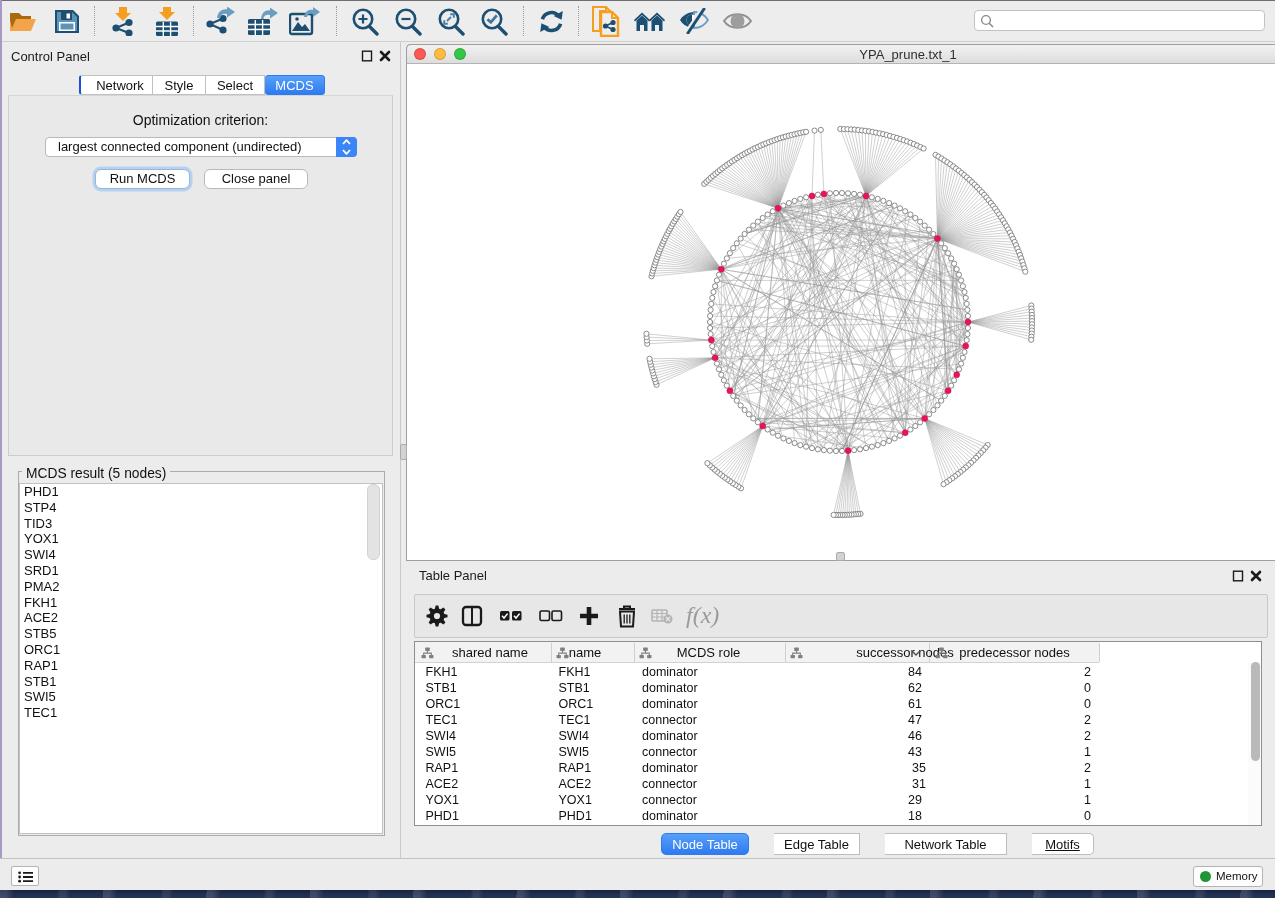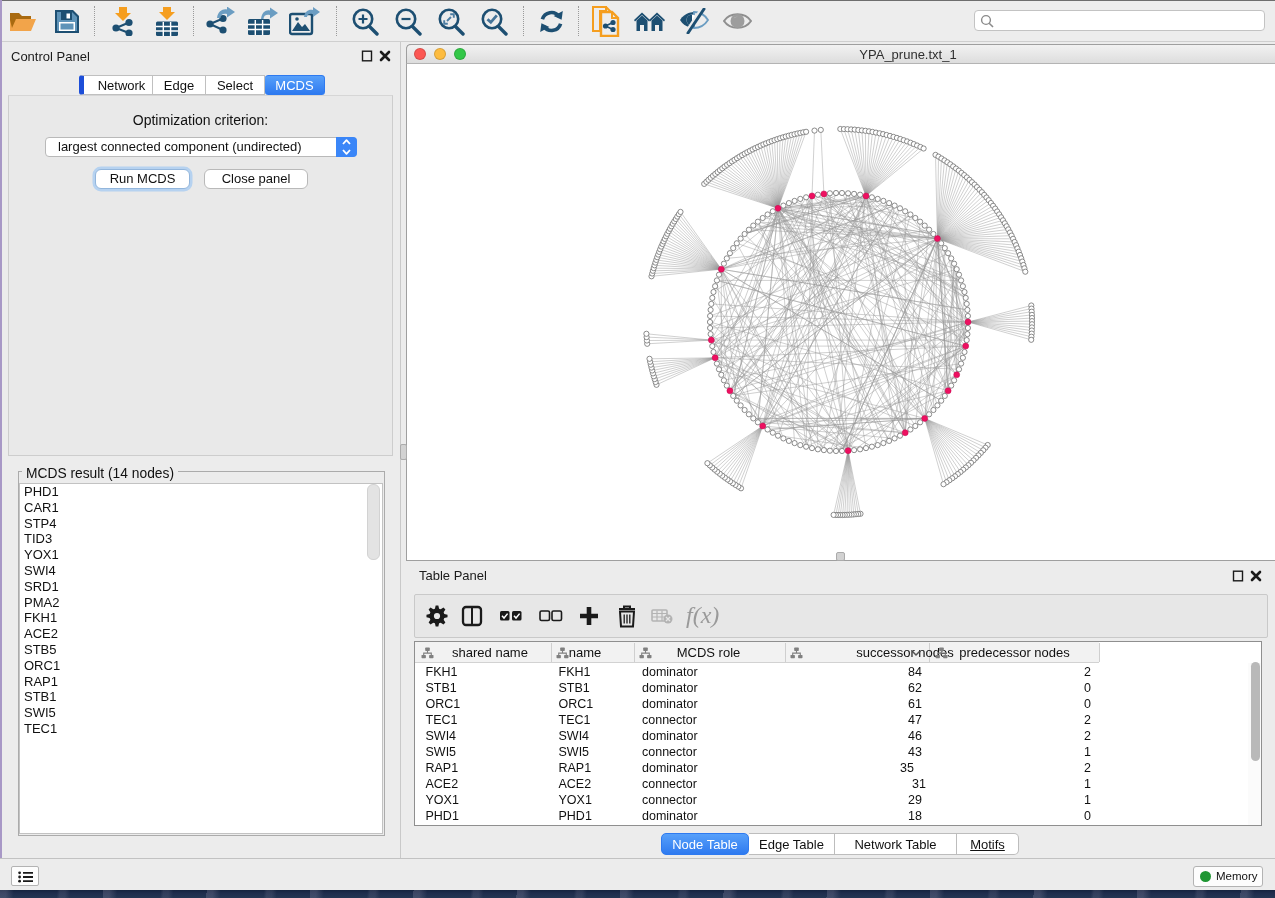--- a/index.html
+++ b/index.html
@@ -3,21 +3,21 @@
 * { margin:0; padding:0; box-sizing:border-box; }
 html,body { width:1275px; height:898px; overflow:hidden; }
 body { font-family:"Liberation Sans", sans-serif; background:#ececec; position:relative; }
 .abs { position:absolute; }
 #toolbar { left:0; top:0; width:1275px; height:42px; background:#ededed; border-top:1px solid #6e6e6e; border-bottom:1px solid #cfcfcf; }
 .vsep { position:absolute; top:6px; height:30px; width:0; border-left:1px dotted #9a9a9a; }
 #searchbox { position:absolute; left:974px; top:10px; width:291px; height:21px; background:#fff; border:1px solid #c3c3c3; border-radius:4px; }
 #ctl-title { left:11px; top:49px; font-size:13px; color:#1b1b1b; }
 #tabs { left:79px; top:75px; height:20px; display:flex; }
 .tab { height:20px; border:1px solid #c0c0c0; border-left:none; background:#fff; font-size:13px; color:#111; display:flex; align-items:center; justify-content:center; }
-.tab.first { border-left:5px solid #1d4ed8; border-radius:3px 0 0 3px;padding-left:7px; }
+.tab.first { border-left:2px solid #1d4ed8; border-radius:3px 0 0 3px;padding-left:7px; }
 .tab.sel { background:linear-gradient(#57a0fa,#2e7af0); color:#fff; border-color:#2e7af0; border-radius:3.5px; }
 #tabpanel { left:8px; top:95px; width:385px; height:361px; background:#e9e9e9; border:1px solid #cdcdcd; border-top:1px solid #d6d6d6; }
 #optlabel { left:8px; top:112px; width:385px; text-align:center; font-size:14px; color:#111; }
 #dd { left:45px; top:137px; width:312px; height:20px; background:#fff; border:1px solid #b9b9b9; border-radius:4px; font-size:13px; color:#111; line-height:18px; padding-left:12px; }
 .btn { top:169px; height:20px; background:#fff; border:1px solid #b9b9b9; border-radius:6px; font-size:13px; color:#111; text-align:center; line-height:18px; }
 #runbtn { left:95px; width:95px; box-shadow:0 0 0 2.5px #b6d2f0; border-color:#93b6dc; }
 #closebtn { left:204px; width:104px; }
 #fieldset { left:18px; top:471px; width:367px; height:365px; border:1px solid #ababab; }
 #legend { left:22px; top:466px; background:#ececec; padding:0 4px; font-size:13.8px; color:#111; }
 #mlist { left:19px; top:483px; width:364px; height:351px; background:#fff; border:1px solid #c2c2c2; overflow:hidden; }
@@ -32,21 +32,21 @@
 #tp-toolbar { left:414px; top:594px; width:854px; height:44px; background:#e7e7e7; border:1px solid #c9c9c9; border-radius:2px; }
 #tbl { left:414px; top:641px; width:848px; height:185px; background:#fff; border:1px solid #8f8f8f; }
 #thead { left:415px; top:642px; width:684px; height:21px; background:#f2f2f2; border-bottom:1px solid #d2d2d2; }
 .hsep { position:absolute; top:643px; height:19px; width:0; border-left:1px solid #cfcfcf; }
 .hlab { position:absolute; top:642px; height:21px; line-height:21px; font-size:13px; color:#111; text-align:center; }
 .trow { position:absolute; left:414px; width:848px; height:16px; font-size:12.5px; color:#111; }
 .c1 { position:absolute; left:11.5px; } .c2 { position:absolute; left:144.5px; } .c3 { position:absolute; left:228px; }
 .c4 { position:absolute; width:100px; text-align:right; }
 #tscroll { left:1248px; top:663px; width:13px; height:162px; background:#fbfbfb; }
 #tthumb { left:1251px; top:662px; width:9px; height:99px; background:#b9b9b9; border-radius:4.5px; }
-#btabs { left:661px; top:833px; height:22px; display:flex; }
+#btabs { left:661px; top:833px; height:22px; display:flex;gap:25px; }
 .btab { height:22px; border:1px solid #bdbdbd; border-left:none; background:#fff; font-size:13px; color:#111; display:flex; align-items:center; justify-content:center; }
 .btab.first { border-left:1px solid #bdbdbd; border-radius:5px 0 0 5px; }
 .btab.last { border-radius:0 5px 5px 0;text-decoration:underline; }
 .btab.sel { background:linear-gradient(#57a0fa,#2e7af0); color:#fff; border-color:#2e7af0; border-radius:5px; }
 #status { left:0; top:858px; width:1275px; height:32px; background:#ececec; border-top:1px solid #c2c2c2; }
 #listbtn { left:11px; top:866px; width:28px; height:20px; background:#fdfdfd; border:1px solid #b3b3b3; border-radius:2px; }
 #membtn { left:1193px; top:866px; width:70px; height:21px; background:#fdfdfd; border:1px solid #b3b3b3; border-radius:3px; font-size:11.5px; color:#111; line-height:19px; text-align:left; padding-left:22px; }
 #memdot { left:1200px; top:871px; width:11px; height:11px; border-radius:50%; background:#1f9633; }
 #wall { left:0; top:890px; width:1275px; height:8px; background:repeating-linear-gradient(95deg, rgba(170,165,190,0.22) 0 6px, rgba(170,165,190,0) 14px 57px, rgba(160,158,182,0.15) 60px 65px, rgba(160,158,182,0) 70px 103px),linear-gradient(#16243f,#1f2d4d 40%,#243653); }
 #ledge { left:0; top:0; width:2px; height:890px; background:#a898c6; }
@@ -166,37 +166,36 @@
 <div class="abs" id="ledge"></div>
 <div class="abs" style="left:400px;top:42px;width:1px;height:816px;background:#c9c9c9"></div>
 <div class="abs" id="ctl-title">Control Panel</div>
 <svg class="abs" style="left:361px;top:50px" width="30" height="12" viewBox="0 0 30 12">
 <rect x="1.5" y="1.2" width="9" height="9.6" fill="none" stroke="#1a1a1a" stroke-width="1.4"></rect>
 <path d="M20 2 L28 10 M28 2 L20 10" stroke="#1a1a1a" stroke-width="2.6" stroke-linecap="round"></path>
   </svg>
 <div class="abs" id="tabpanel"></div>
 <div class="abs" id="tabs">
     <div class="tab first" style="width:74px">Network</div>
-    <div class="tab" style="width:53px">Edge</div>
+    <div class="tab" style="width:53px">Style</div>
     <div class="tab" style="width:59px">Select</div>
     <div class="tab sel" style="width:60px">MCDS</div>
   </div>
 <div class="abs" id="optlabel">Optimization criterion:</div>
 <div class="abs" id="dd">largest connected component (undirected)
 <svg style="position:absolute;right:-1px;top:-1px" width="21" height="20" viewBox="0 0 21 20">
       <path d="M0 0 H17 A4 4 0 0 1 21 4 V16 A4 4 0 0 1 17 20 H0 Z" fill="#3a86f8"></path>
       <path d="M7 7 L10.5 3.2 L14 7 M7 13 L10.5 16.8 L14 13" fill="none" stroke="#fff" stroke-width="1.8" stroke-linejoin="round"></path>
     </svg></div>
 <div class="abs btn" id="runbtn">Run MCDS</div>
 <div class="abs btn" id="closebtn">Close panel</div>
 <div class="abs" id="fieldset"></div>
-<div class="abs" id="legend">MCDS result (14 nodes)</div>
+<div class="abs" id="legend">MCDS result (5 nodes)</div>
 <div class="abs" id="mlist">
     <div class="item">PHD1</div>
-    <div class="item">CAR1</div>
     <div class="item">STP4</div>
     <div class="item">TID3</div>
     <div class="item">YOX1</div>
     <div class="item">SWI4</div>
     <div class="item">SRD1</div>
     <div class="item">PMA2</div>
     <div class="item">FKH1</div>
     <div class="item">ACE2</div>
     <div class="item">STB5</div>
     <div class="item">ORC1</div>
@@ -1127,21 +1126,21 @@
     <span class="c1">SWI5</span>
     <span class="c2">SWI5</span>
     <span class="c3">connector</span>
     <span class="c4" style="left:408px">43</span>
     <span class="c4" style="left:577px">1</span>
   </div>
 <div class="trow" style="top:761px">
     <span class="c1">RAP1</span>
     <span class="c2">RAP1</span>
     <span class="c3">dominator</span>
-    <span class="c4" style="left:400px">35</span>
+    <span class="c4" style="left:412px">35</span>
     <span class="c4" style="left:577px">2</span>
   </div>
 <div class="trow" style="top:777px">
     <span class="c1">ACE2</span>
     <span class="c2">ACE2</span>
     <span class="c3">connector</span>
     <span class="c4" style="left:412px">31</span>
     <span class="c4" style="left:577px">1</span>
   </div>
 <div class="trow" style="top:793px">

